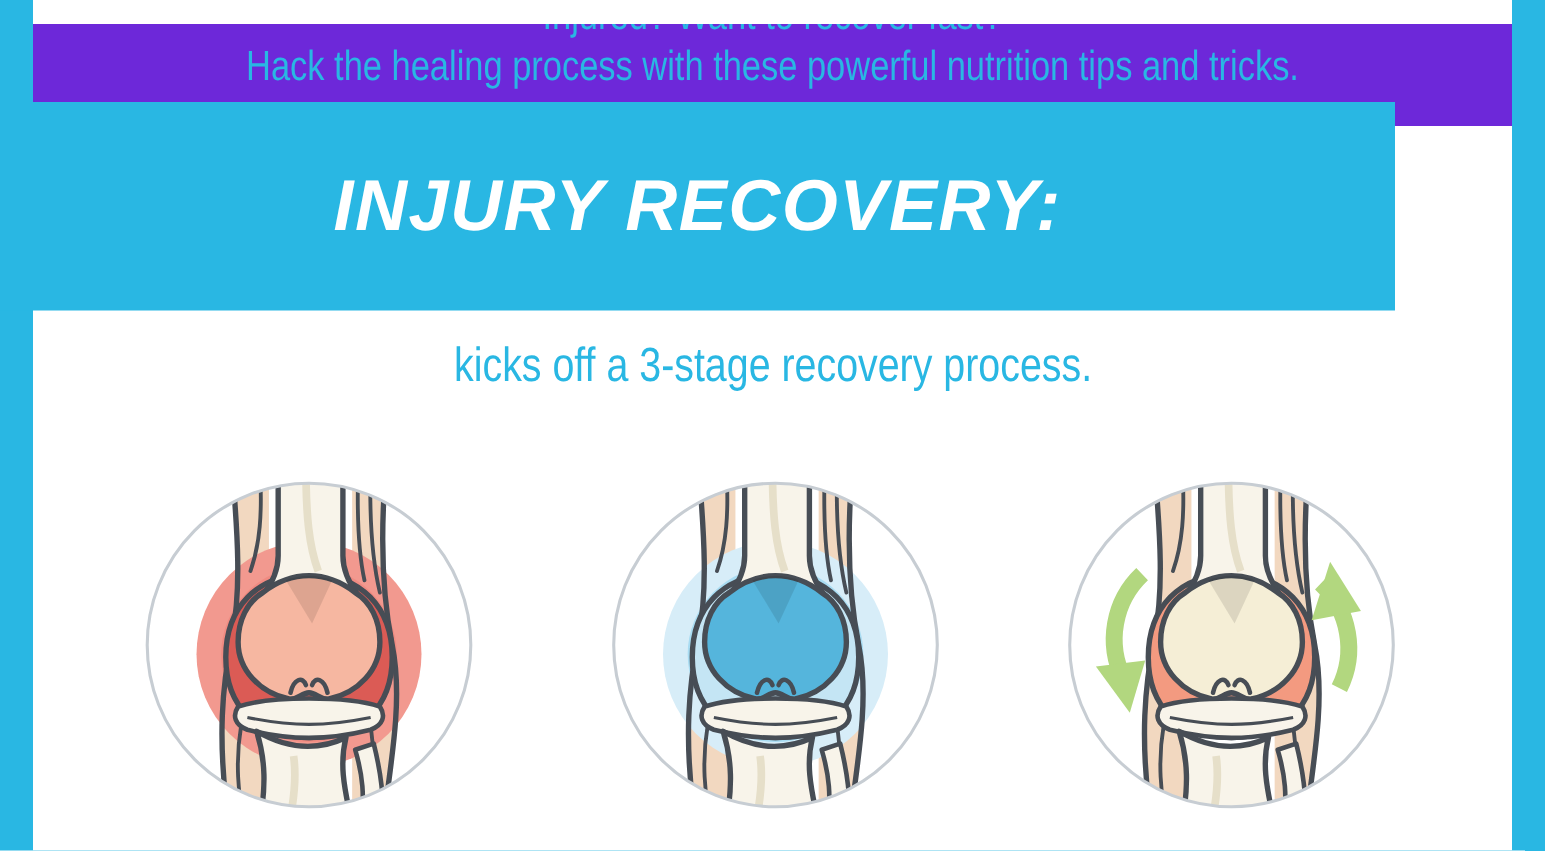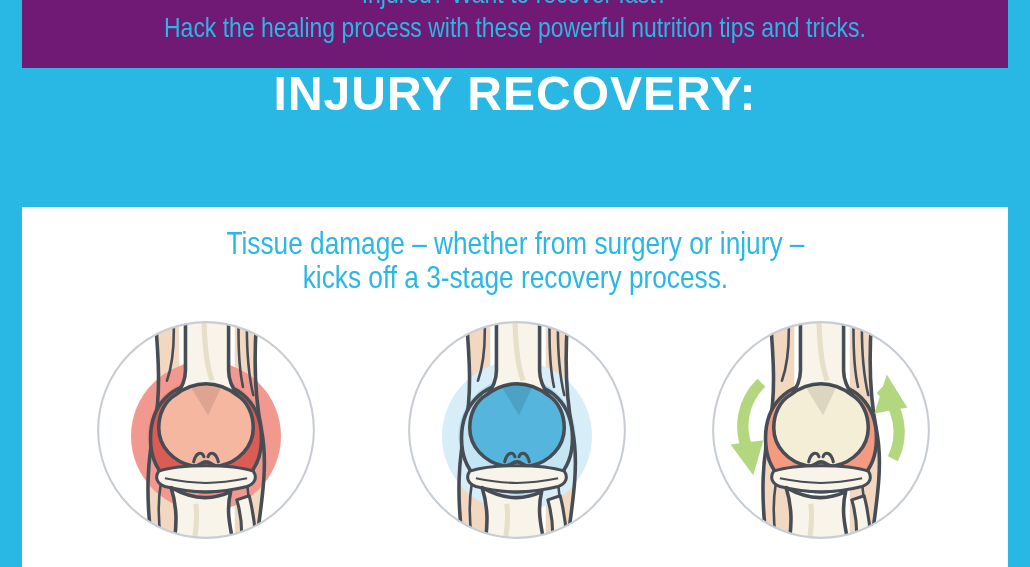--- a/index.html
+++ b/index.html
@@ -9,38 +9,39 @@
     overflow:hidden;
     background: var(--accent, #29b7e3);
     font-family: "Liberation Sans", sans-serif;
   }
   .panel {
     position:absolute; left:22px; top:0; width:986px; height:567px;
     background:#ffffff;
   }
   
   .intro-wrap {
-    position:absolute; left:22px; top:0; width:986px; height:68px;
-    overflow:hidden; background:#701a75;
+    position:absolute; left:22px; top:16px; width:986px; height:68px;
+    overflow:hidden; background:#6d28d9;
   }
   .intro {
     position:absolute; top:-23px; left:0; width:100%;
     text-align:center; color: var(--accent, #29b7e3);
     font-size:28px; line-height:34px; font-weight:400;
   }
   .cond {
     display:inline-block; transform:scaleX(0.82); transform-origin:center;
     white-space:nowrap;
   }
   
   .banner {
-    position:absolute; left:0; top:68px; width:1030px; height:139px;
+    position:absolute; left:0; top:68px; width:930px; height:139px;
     background: var(--accent, #29b7e3);
-    display:flex; flex-direction:row; justify-content:center;
+    display:flex; flex-direction:column; justify-content:center;
     text-align:center;
+    font-style:italic;
   }
   .banner .title-line {
     color:#ffffff; font-weight:700; font-size:48px; line-height:52px;
     letter-spacing:1px;
   }
   
   .subtitle {
     position:absolute; left:22px; top:226px; width:986px;
     text-align:center; color: var(--accent, #29b7e3);
     font-size:32px; line-height:34px; font-weight:400;
@@ -120,21 +121,20 @@
     <div><span class="cond">Injured? Want to recover fast?</span></div>
     <div><span class="cond">Hack the healing process with these powerful nutrition tips and tricks.</span></div>
   </div>
 </div>
 
 <div class="banner">
   <div class="title-line">INJURY RECOVERY:</div>
 </div>
 
 <div class="subtitle">
-  <div><span class="cond">Tissue damage – whether from surgery or injury –</span></div>
   <div><span class="cond">kicks off a 3-stage recovery process.</span></div>
 </div>
 
 <div class="stage stage-1" style="--halo-outer: #f2998f; --halo-inner: #f08b82; --capsule: #db5b55; --condyle: #f6b7a1; --arrow: none;">
   <svg viewBox="0 0 220 220">
       <use href="#knee-art"></use>
     </svg>
 </div>
 <div class="stage stage-2" style="--halo-outer: #d7edf8; --halo-inner: #a9dcf2; --capsule: #c4e5f4; --condyle: #55b5dc; --arrow: none;">
   <svg viewBox="0 0 220 220">

